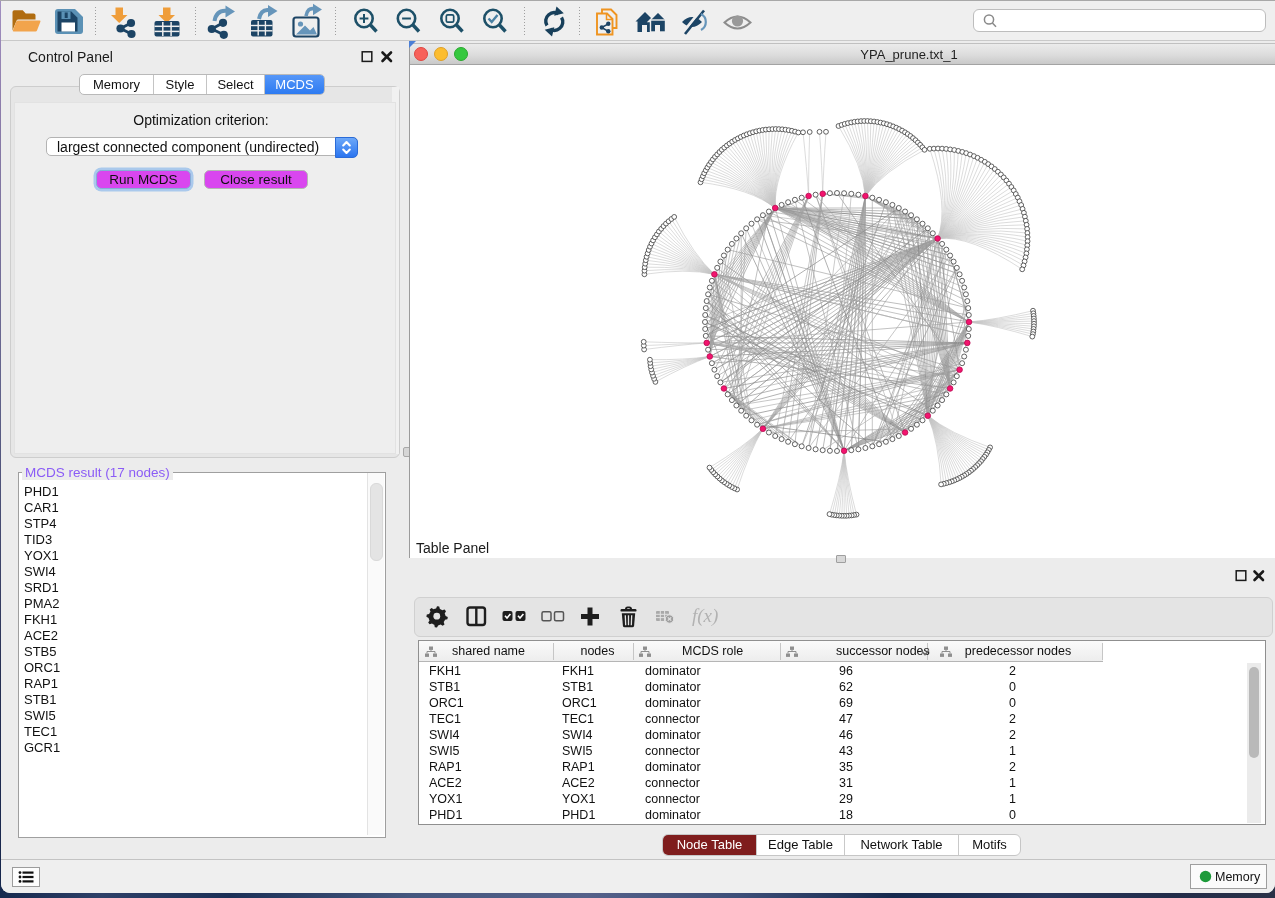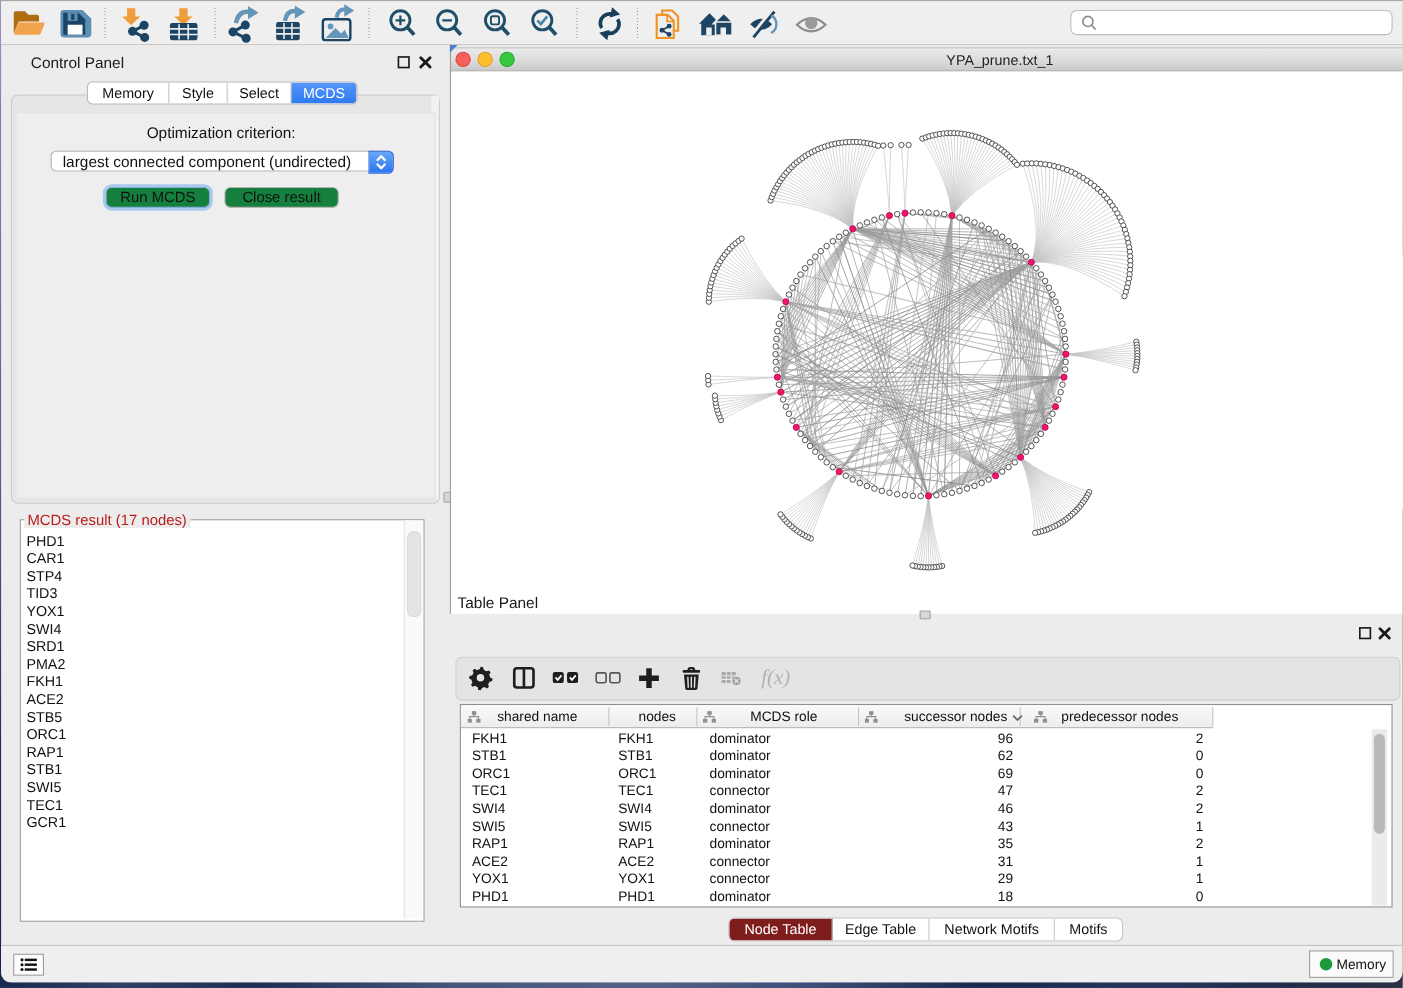--- a/index.html
+++ b/index.html
@@ -15,41 +15,41 @@
 .tabs{position:absolute;left:78px;top:74px;height:19px;display:flex;background:#fff;border:1px solid #b9b9b9;border-radius:5px;overflow:hidden;z-index:5}
 .tabs .tb{font-size:13px;color:#111;line-height:19px;text-align:center;border-right:1px solid #c4c4c4}
 .tabs .tb:last-child{border-right:none}
 .tabs .sel{background:linear-gradient(180deg,#5697f8,#2d7af1);color:#fff}
 .panel{position:absolute;left:9px;top:86px;width:388px;height:370px;background:#e6e6e6;border:1px solid #cdcdcd;border-radius:6px}
 .panel-in{position:absolute;left:13px;top:102px;width:380px;height:350px;background:#eeeeee;border:1px solid #e2e2e2}
 .optlab{position:absolute;left:0;top:112px;width:400px;text-align:center;font-size:14px;color:#111}
 .combo{position:absolute;left:45px;top:137px;width:312px;height:19px;background:#fff;border:1px solid #b3b3b3;border-radius:5px;box-sizing:border-box}
 .combo .txt{position:absolute;left:10px;top:0;font-size:14px;line-height:18px;color:#111;white-space:nowrap}
 .combo .cap{position:absolute;right:-1px;top:-1px;width:21px;height:19px;border-radius:0 5px 5px 0;background:linear-gradient(180deg,#6ca8f9,#2a74ef);border:1px solid #2a6bd8}
-.btn{position:absolute;height:19px;background:#15803d;border:1px solid #b5b5b5;border-radius:5.5px;font-size:13.5px;color:#111;text-align:center;line-height:18px;box-sizing:border-box}
+.btn{position:absolute;height:19px;background:#d946ef;border:1px solid #b5b5b5;border-radius:5.5px;font-size:13.5px;color:#111;text-align:center;line-height:18px;box-sizing:border-box}
 .fieldset{position:absolute;left:17px;top:472px;width:366px;height:364px;border:1px solid #9f9f9f;background:#fff}
-.fs-label{position:absolute;left:21px;top:465px;font-size:13.5px;color:#b91c1c;background:#ececec;padding:0 3px}
+.fs-label{position:absolute;left:21px;top:465px;font-size:13.5px;color:#8b5cf6;background:#ececec;padding:0 3px}
 .mlist{position:absolute;left:23px;top:484px;font-size:13px;color:#111;line-height:16px}
 .lsb{position:absolute;left:366px;top:473px;width:16px;height:362px;background:#fafafa;border-left:1px solid #e3e3e3}
 .lsb .th{position:absolute;left:2px;top:10px;width:11px;height:76px;background:#e4e4e4;border:1px solid #d9d9d9;border-radius:6px}
 
 .netframe{position:absolute;left:408px;top:43px;width:866px;height:515px;border-left:1px solid #9b9b9b;box-sizing:border-box}
 .nettitle{position:absolute;left:0;top:0;width:100%;height:22px;background:linear-gradient(180deg,#ebebeb 0%,#dcdcdc 55%,#c9c9c9 100%);border-top:1px solid #c0c0c0;border-bottom:1px solid #a3a3a3;box-sizing:border-box}
 .tl{position:absolute;top:47px;width:12px;height:12px;border-radius:50%}
 .netcanvas{position:absolute;left:409px;top:65px;width:865px;height:493px;background:#fff}
 .ntxt{position:absolute;left:409px;top:47px;width:998px;text-align:center;font-size:13px;color:#1f1f1f}
 
 .tp-title{position:absolute;left:415px;top:540px;font-size:14px;color:#1a1a1a}
 .tp-toolbar{position:absolute;left:413px;top:597px;width:859px;height:40px;background:#e4e4e4;border:1px solid #d0d0d0;border-radius:6px;box-sizing:border-box}
 .tbl{position:absolute;left:417px;top:640px;width:848px;height:185px;background:#fff;border:1px solid #8f8f8f;box-sizing:border-box}
 .thead{position:absolute;left:0;top:0;width:684px;height:21px;background:linear-gradient(180deg,#fafafa,#ededed);border-bottom:1px solid #b5b5b5;box-sizing:border-box}
 .thead .cdiv{position:absolute;top:2px;height:17px;width:1px;background:#c6c6c6}
 .thead .hl{position:absolute;top:0;font-size:12.5px;color:#111;line-height:20px}
 .trow{position:absolute;font-size:12.5px;color:#111;height:16px;line-height:16px}
-.num{text-align:right}
+.num{text-align:left}
 .tsb{position:absolute;left:828px;top:22px;width:14px;height:160px;background:#ebebeb}
 .tsb .th{position:absolute;left:2px;top:4px;width:10px;height:91px;background:#b9b9b9;border-radius:5px}
 .seg{position:absolute;left:661px;top:834px;height:20px;display:flex;background:#fff;border:1px solid #c6c6c6;border-radius:6px;overflow:hidden}
 .seg .sg{font-size:13px;color:#111;line-height:20px;text-align:center;border-right:1px solid #c9c9c9}
 .seg .sg:last-child{border-right:none}
 .seg .sel{background:#7f1d1d;color:#fff}
 
 .status{position:absolute;left:0;top:859px;width:100%;height:34px;background:#efefef;border-top:1px solid #c3c3c3}
 .memory{position:absolute;left:1189px;top:864px;width:77px;height:25px;background:#fbfbfb;border:1px solid #9e9e9e;box-sizing:border-box}
 .listbtn{position:absolute;left:11px;top:867px;width:28px;height:20px;background:#fdfdfd;border:1px solid #9c9c9c;box-sizing:border-box}
@@ -1155,21 +1155,21 @@
 <div class="tbl">
 <div class="thead">
 <div class="cdiv" style="left:134px"></div>
 <div class="cdiv" style="left:214px"></div>
 <div class="cdiv" style="left:361px"></div>
 <div class="cdiv" style="left:508px"></div>
 <div class="cdiv" style="left:683px"></div>
 <div class="hl" style="left:33px">shared name</div>
 <div class="hl" style="left:143px;width:71px;text-align:center">nodes</div>
 <div class="hl" style="left:263px">MCDS role</div>
-<div class="hl" style="left:403px">successor nodes</div>
+<div class="hl" style="left:417px">successor nodes</div>
 <div class="hl" style="left:523px;width:152px;text-align:center">predecessor nodes</div>
 <svg width="12" height="12" viewBox="0 0 12 12" style="position:absolute;left:6px;top:5px">
           <g fill="#8f8f8f">
             <rect x="4" y="0.5" width="4" height="3.4"></rect>
             <rect x="0" y="7.5" width="4" height="3.4"></rect>
             <rect x="8" y="7.5" width="4" height="3.4"></rect>
           </g>
           <g stroke="#8f8f8f" stroke-width="1" fill="none">
             <path d="M2,7.5 v-2 h8 v2 M6,5.5 v-2"></path>
           </g>
@@ -1258,21 +1258,21 @@
 <div class="trow" style="left:226px;top:166px;width:130px">dominator</div>
 <div class="trow num" style="left:420px;top:166px;width:82px">18</div>
 <div class="trow num" style="left:590px;top:166px;width:85px">0</div>
 <div class="tsb">
         <div class="th"></div>
       </div>
 </div>
 <div class="seg">
 <div class="sg sel" style="width:93px">Node Table</div>
 <div class="sg" style="width:87px">Edge Table</div>
-<div class="sg" style="width:113px">Network Motifs</div>
+<div class="sg" style="width:113px">Network Table</div>
 <div class="sg" style="width:61px">Motifs</div>
 </div>
 
 <div class="status"></div>
 <div class="listbtn">
 <svg width="26" height="18" viewBox="0 0 26 18" style="position:absolute;left:0;top:0">
 <g fill="#111">
 <circle cx="7" cy="4.6" r="1.4"></circle>
           <rect x="9.5" y="3.5" width="11" height="2.2"></rect>
 <circle cx="7" cy="9" r="1.4"></circle>

